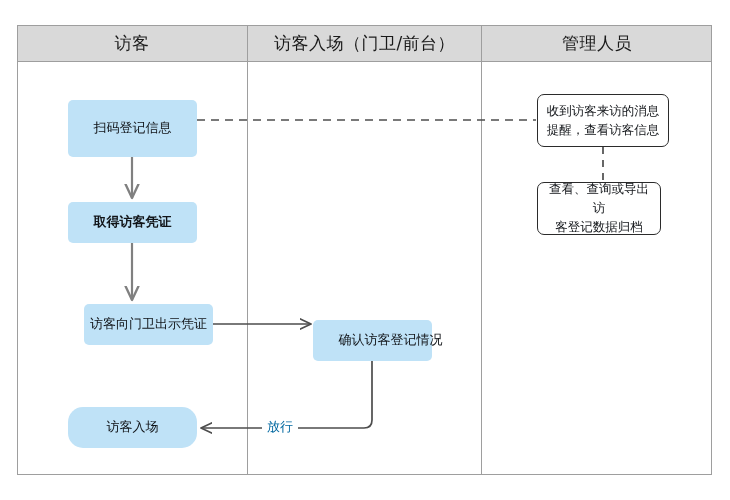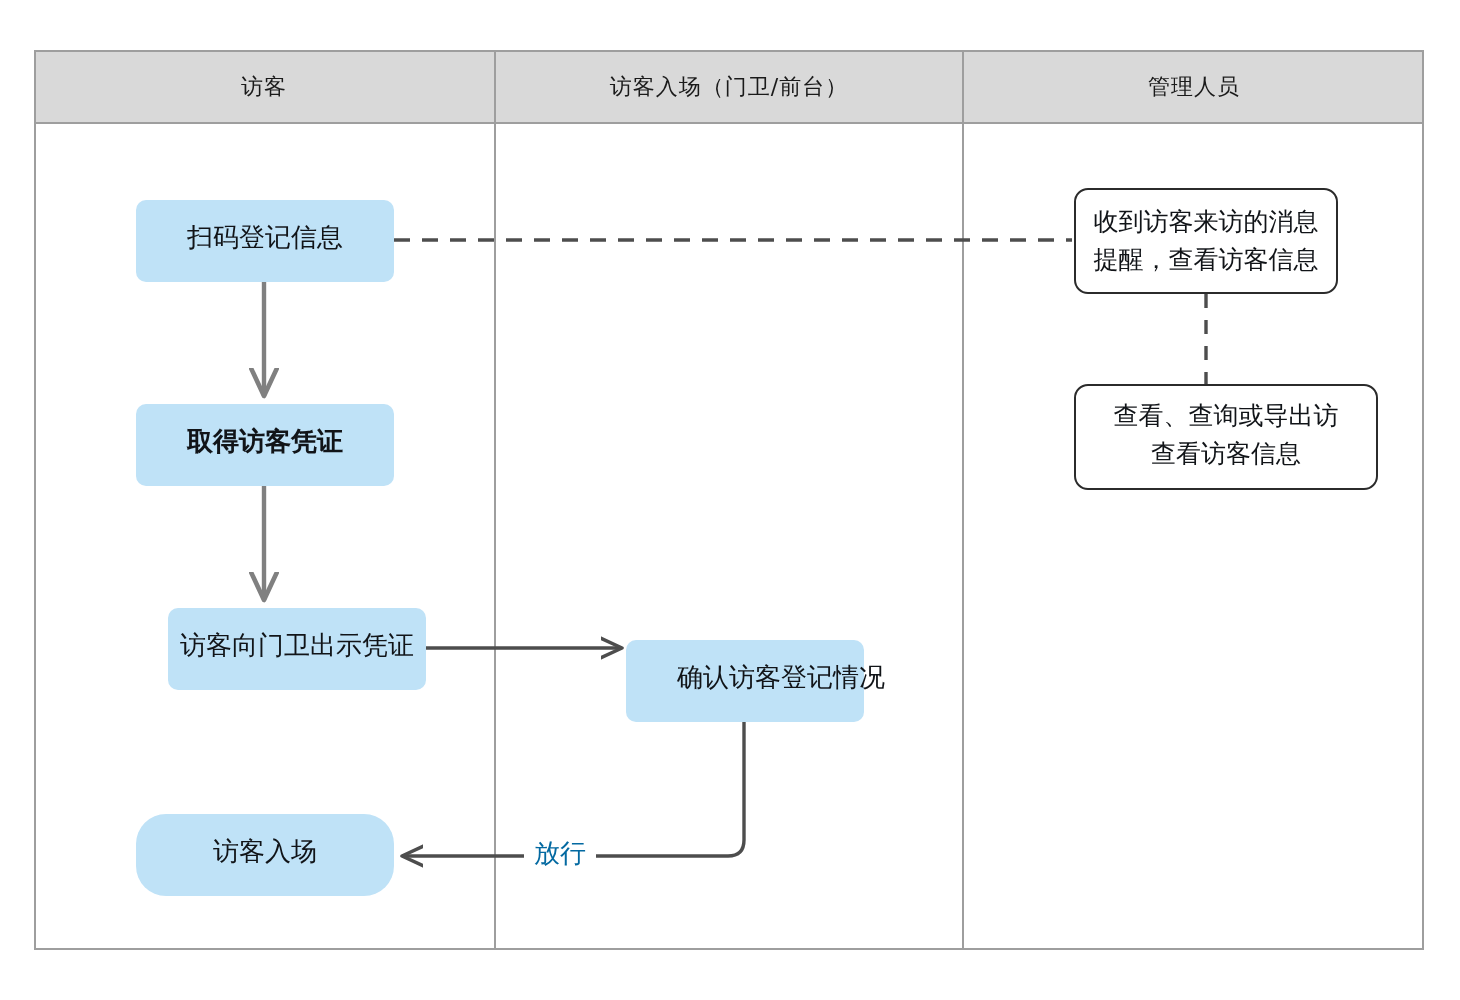--- a/index.html
+++ b/index.html
@@ -52,21 +52,21 @@
   }
   .divider.d1 { left: 247px; }
   .divider.d2 { left: 481px; }
 
   .lane-title {
     position: absolute;
     top: 25px;
     height: 37px;
     line-height: 37px;
     text-align: center;
-    font-size: 11px;
+    font-size: 17px;
     color: #1a1a1a;
     letter-spacing: 0.5px;
     white-space: nowrap;
   }
   .lane-title.t1 { left: 17px;  width: 230px; }
   .lane-title.t2 { left: 248px; width: 233px; }
   .lane-title.t3 { left: 482px; width: 230px; }
 
   
   .nodebox {
@@ -149,39 +149,39 @@
 
     <path d="M 197 324 L 311 324" stroke="#4d4d4d" stroke-width="1.7" fill="none" marker-end="url(#ah-dark)"></path>
 
     <path d="M 372 347 L 372 420 Q 372 428 364 428 L 201 428" stroke="#4d4d4d" stroke-width="1.7" fill="none" stroke-linejoin="round" marker-end="url(#ah-dark)"></path>
 
     <path d="M 197 120 L 536 120" stroke="#4d4d4d" stroke-width="1.7" fill="none" stroke-dasharray="8 6"></path>
 
     <path d="M 603 147 L 603 196" stroke="#4d4d4d" stroke-width="1.7" fill="none" stroke-dasharray="7 6"></path>
   </svg>
 
-  <div class="nodebox" style="left:68px; top:100px; width:129px; height:41px;">扫码登记信息</div>
+  <div class="nodebox" style="left:68px; top:100px; width:129px; height:57px;">扫码登记信息</div>
 
   <div class="nodebox" style="left:68px; top:202px; width:129px; height:41px;font-weight:bold;">取得访客凭证</div>
 
   <div class="nodebox" style="left:84px; top:304px; width:129px; height:41px;">访客向门卫出示凭证</div>
 
   <div class="nodebox" style="left:68px; top:407px; width:129px; height:41px;border-radius:15px;">访客入场</div>
 
   <div class="nodebox" style="left:313px; top:320px; width:119px; height:41px;padding-left:36px;">确认访客登记情况</div>
 
   <div class="edge-label" style="left:262px; top:418px;">放行</div>
 
   <div class="notebox" style="left:537px; top:94px; width:132px; height:53px;">
     <div>
       <span>收到访客来访的消息</span>
       <span>提醒，查看访客信息</span>
     </div>
   </div>
 
-  <div class="notebox" style="left:537px; top:192px; width:152px; height:53px;font-family:Liberation Mono, monospace;">
+  <div class="notebox" style="left:537px; top:182px; width:124px; height:53px;">
     <div>
       <span>查看、查询或导出访</span>
-      <span>查看访客信息</span>
+      <span>客登记数据归档</span>
     </div>
   </div>
 
 </div>
 
 </body></html>

